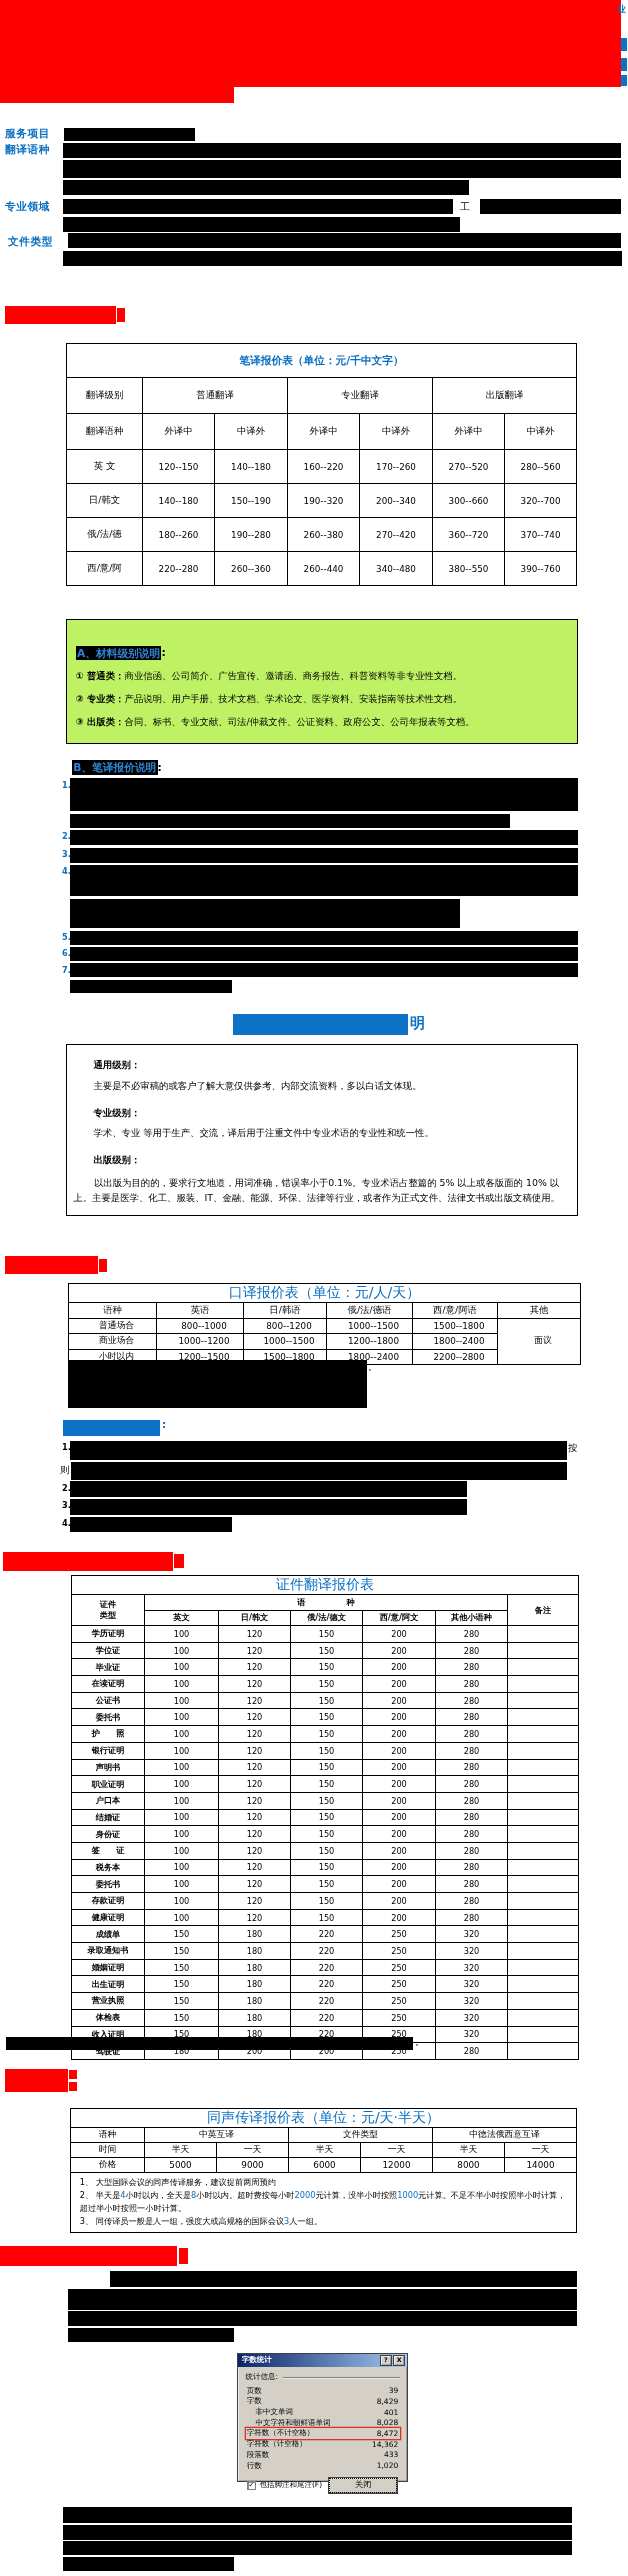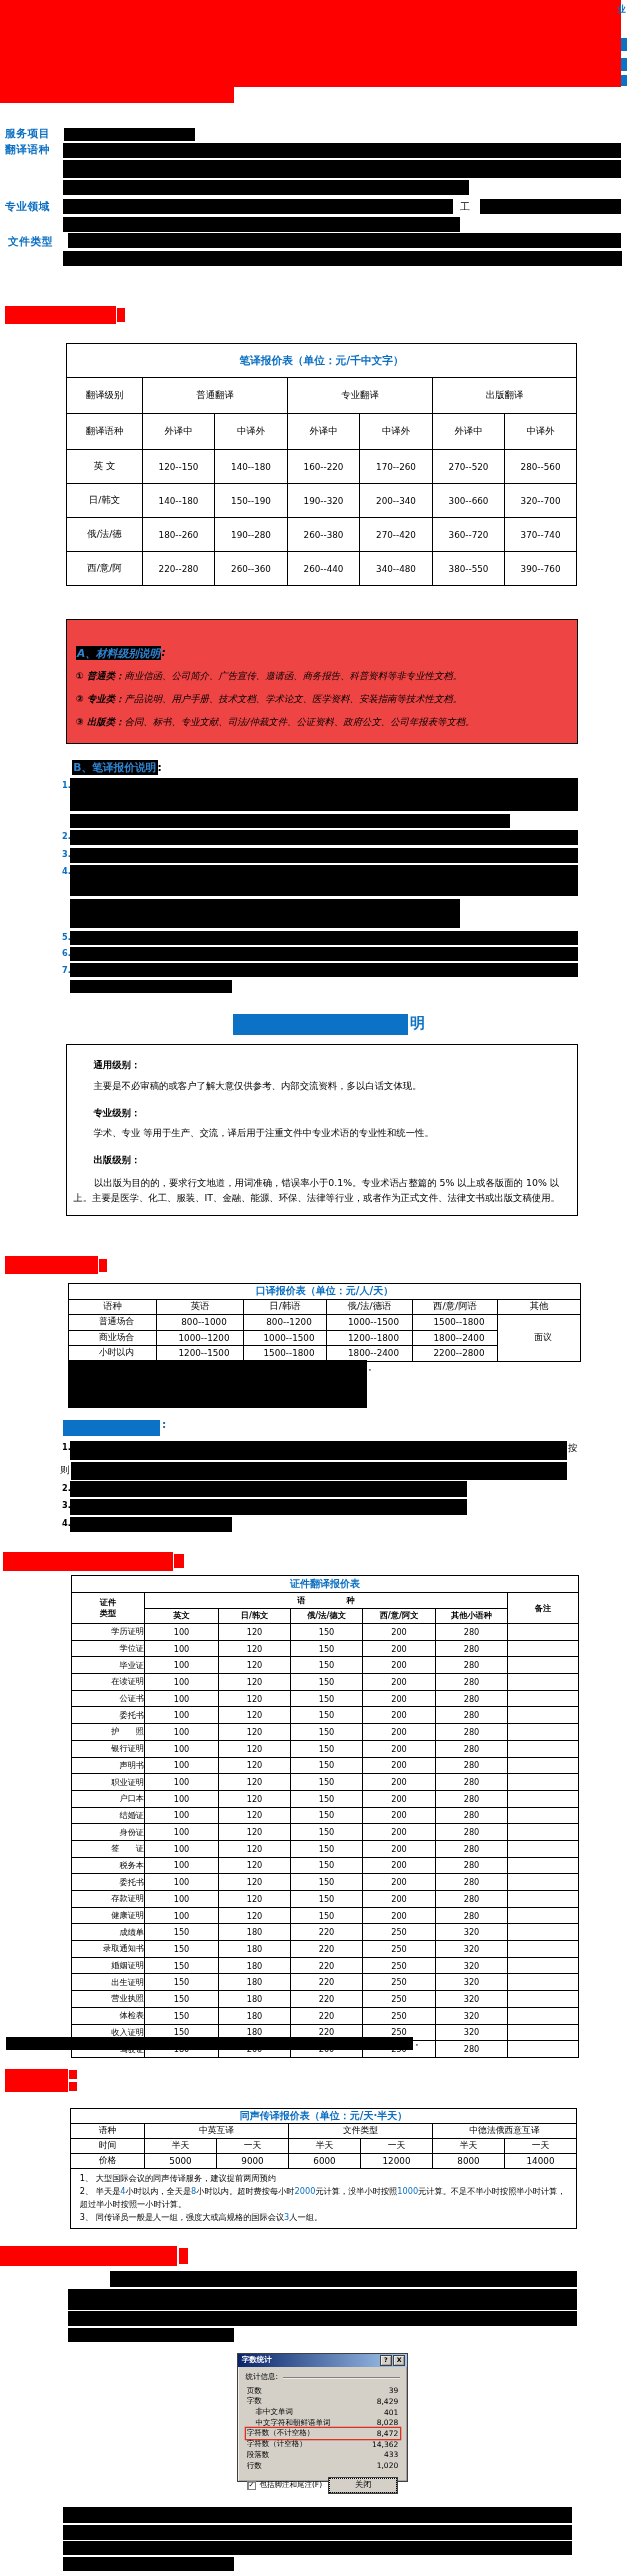--- a/index.html
+++ b/index.html
@@ -11,46 +11,46 @@
   .blu-blk{background:#0b72c6;}
   .blue-label{color:#0a6fc2;font-weight:bold;font-size:10.7px;letter-spacing:0.6px;white-space:nowrap;}
   .blue-num{color:#0a6fc2;font-weight:bold;font-size:8.2px;}
   .blk-num{color:#000;font-weight:bold;font-size:8.2px;}
   .frag{font-size:8.8px;white-space:nowrap;overflow:hidden;display:inline-block;}
 
   table{border-collapse:collapse;table-layout:fixed;background:#fff;}
   td{border:0.6px solid #000;text-align:center;vertical-align:middle;overflow:hidden;padding:0;}
   .t-outer{border:1.3px solid #000;}
   .tbl-title{color:#0a6fc2;font-weight:bold;font-size:10.7px;}
-  .tbl-title-sm{color:#0a6fc2;font-weight:bold;font-size:10px;}
+  .tbl-title-sm{color:#0a6fc2;font-weight:normal;font-size:14px;}
 
   .t-biyi{font-size:8.8px;}
   .t-biyi .hrow td{height:35px;font-size:9.4px;}
   .t-biyi tbody tr td{height:33px;}
   .t-biyi .trow{height:34px;}
   .t-biyi .c-lbl{font-size:9.4px;}
 
   .t-kouyi{font-size:8.8px;}
   .t-kouyi .trow{height:15.7px;}
   .t-kouyi .hrow td{height:14.5px;font-size:9.4px;}
   .t-kouyi .drow td{height:14.5px;padding-left:8px;}
 
   .t-cert{font-size:8.2px;}
   .t-cert .trow{height:17px;}
   .t-cert .hrow td{height:14.5px;font-size:8.2px;font-weight:bold;}
   .t-cert tbody tr td{height:15.7px;}
-  .t-cert tbody tr td.cert-lbl{font-weight:normal;text-align:right;}
+  .t-cert tbody tr td.cert-lbl{font-weight:bold;}
 
   .t-tc{font-size:8.8px;}
   .t-tc .trow{height:14.5px;}
   .t-tc .hrow td{height:14px;}
   .notes-cell{text-align:left;font-size:8.2px;padding:2.5px 3.8px 3.8px 8.8px;line-height:13.2px;}
   .blue-digit{color:#0a6fc2;}
 
-  .boxA{border:1.3px solid #000;background:#ef4444;font-style:italic;}
+  .boxA{border:1.3px solid #000;background:#bef264;}
   .boxA .hd{margin:26.4px 0 0 8.8px;font-size:10.7px;}
   .hl-black{background:#000;color:#2f85d2;font-weight:bold;padding:0.6px 1.3px;}
   .colon-b{font-weight:bold;color:#000;}
   .boxA .item{margin:8.8px 8.8px 0 8.8px;font-size:9.4px;line-height:14px;}
   .boxA .item b{font-weight:bold;}
 
   .boxL{border:1.3px solid #000;background:#fff;}
   .boxL .lt{margin:14px 0 0 26.4px;font-size:9.4px;font-weight:bold;}
   .boxL .lx{margin:7.5px 7.5px 0 26.4px;font-size:9.4px;}
   .boxL .para{margin:7.5px 7.5px 0 6.3px;font-size:9.4px;line-height:15px;text-indent:2.2em;}

